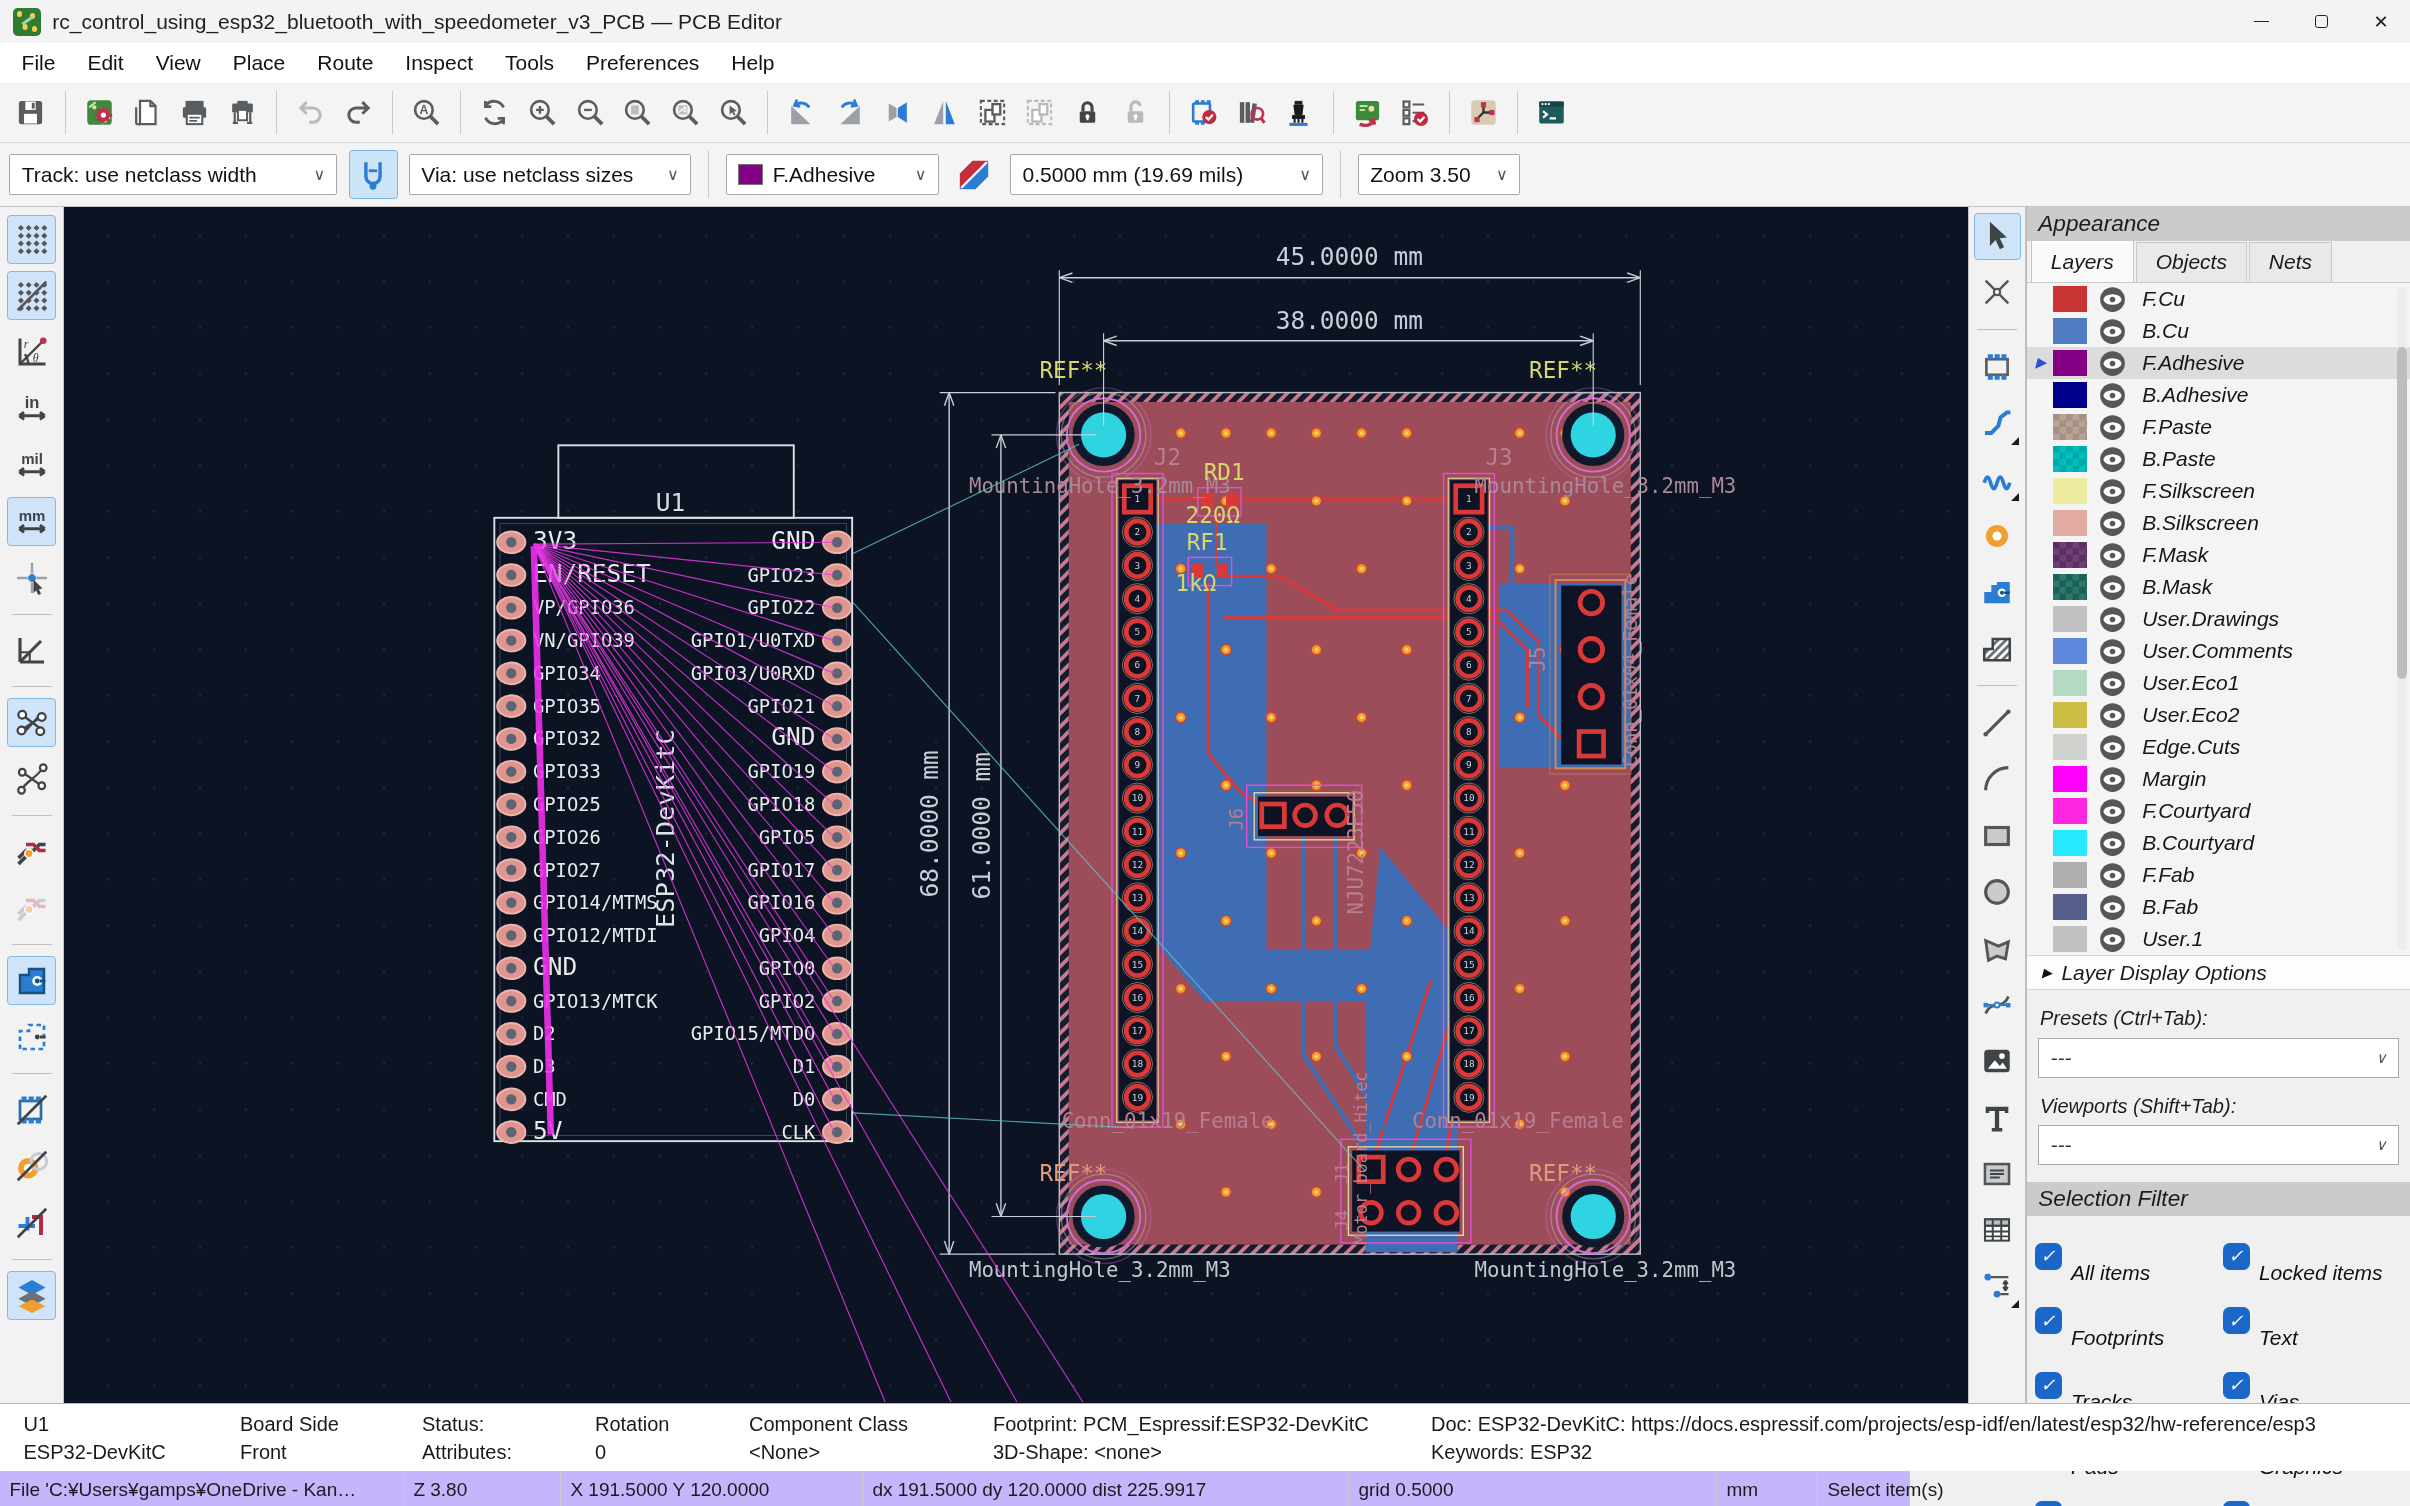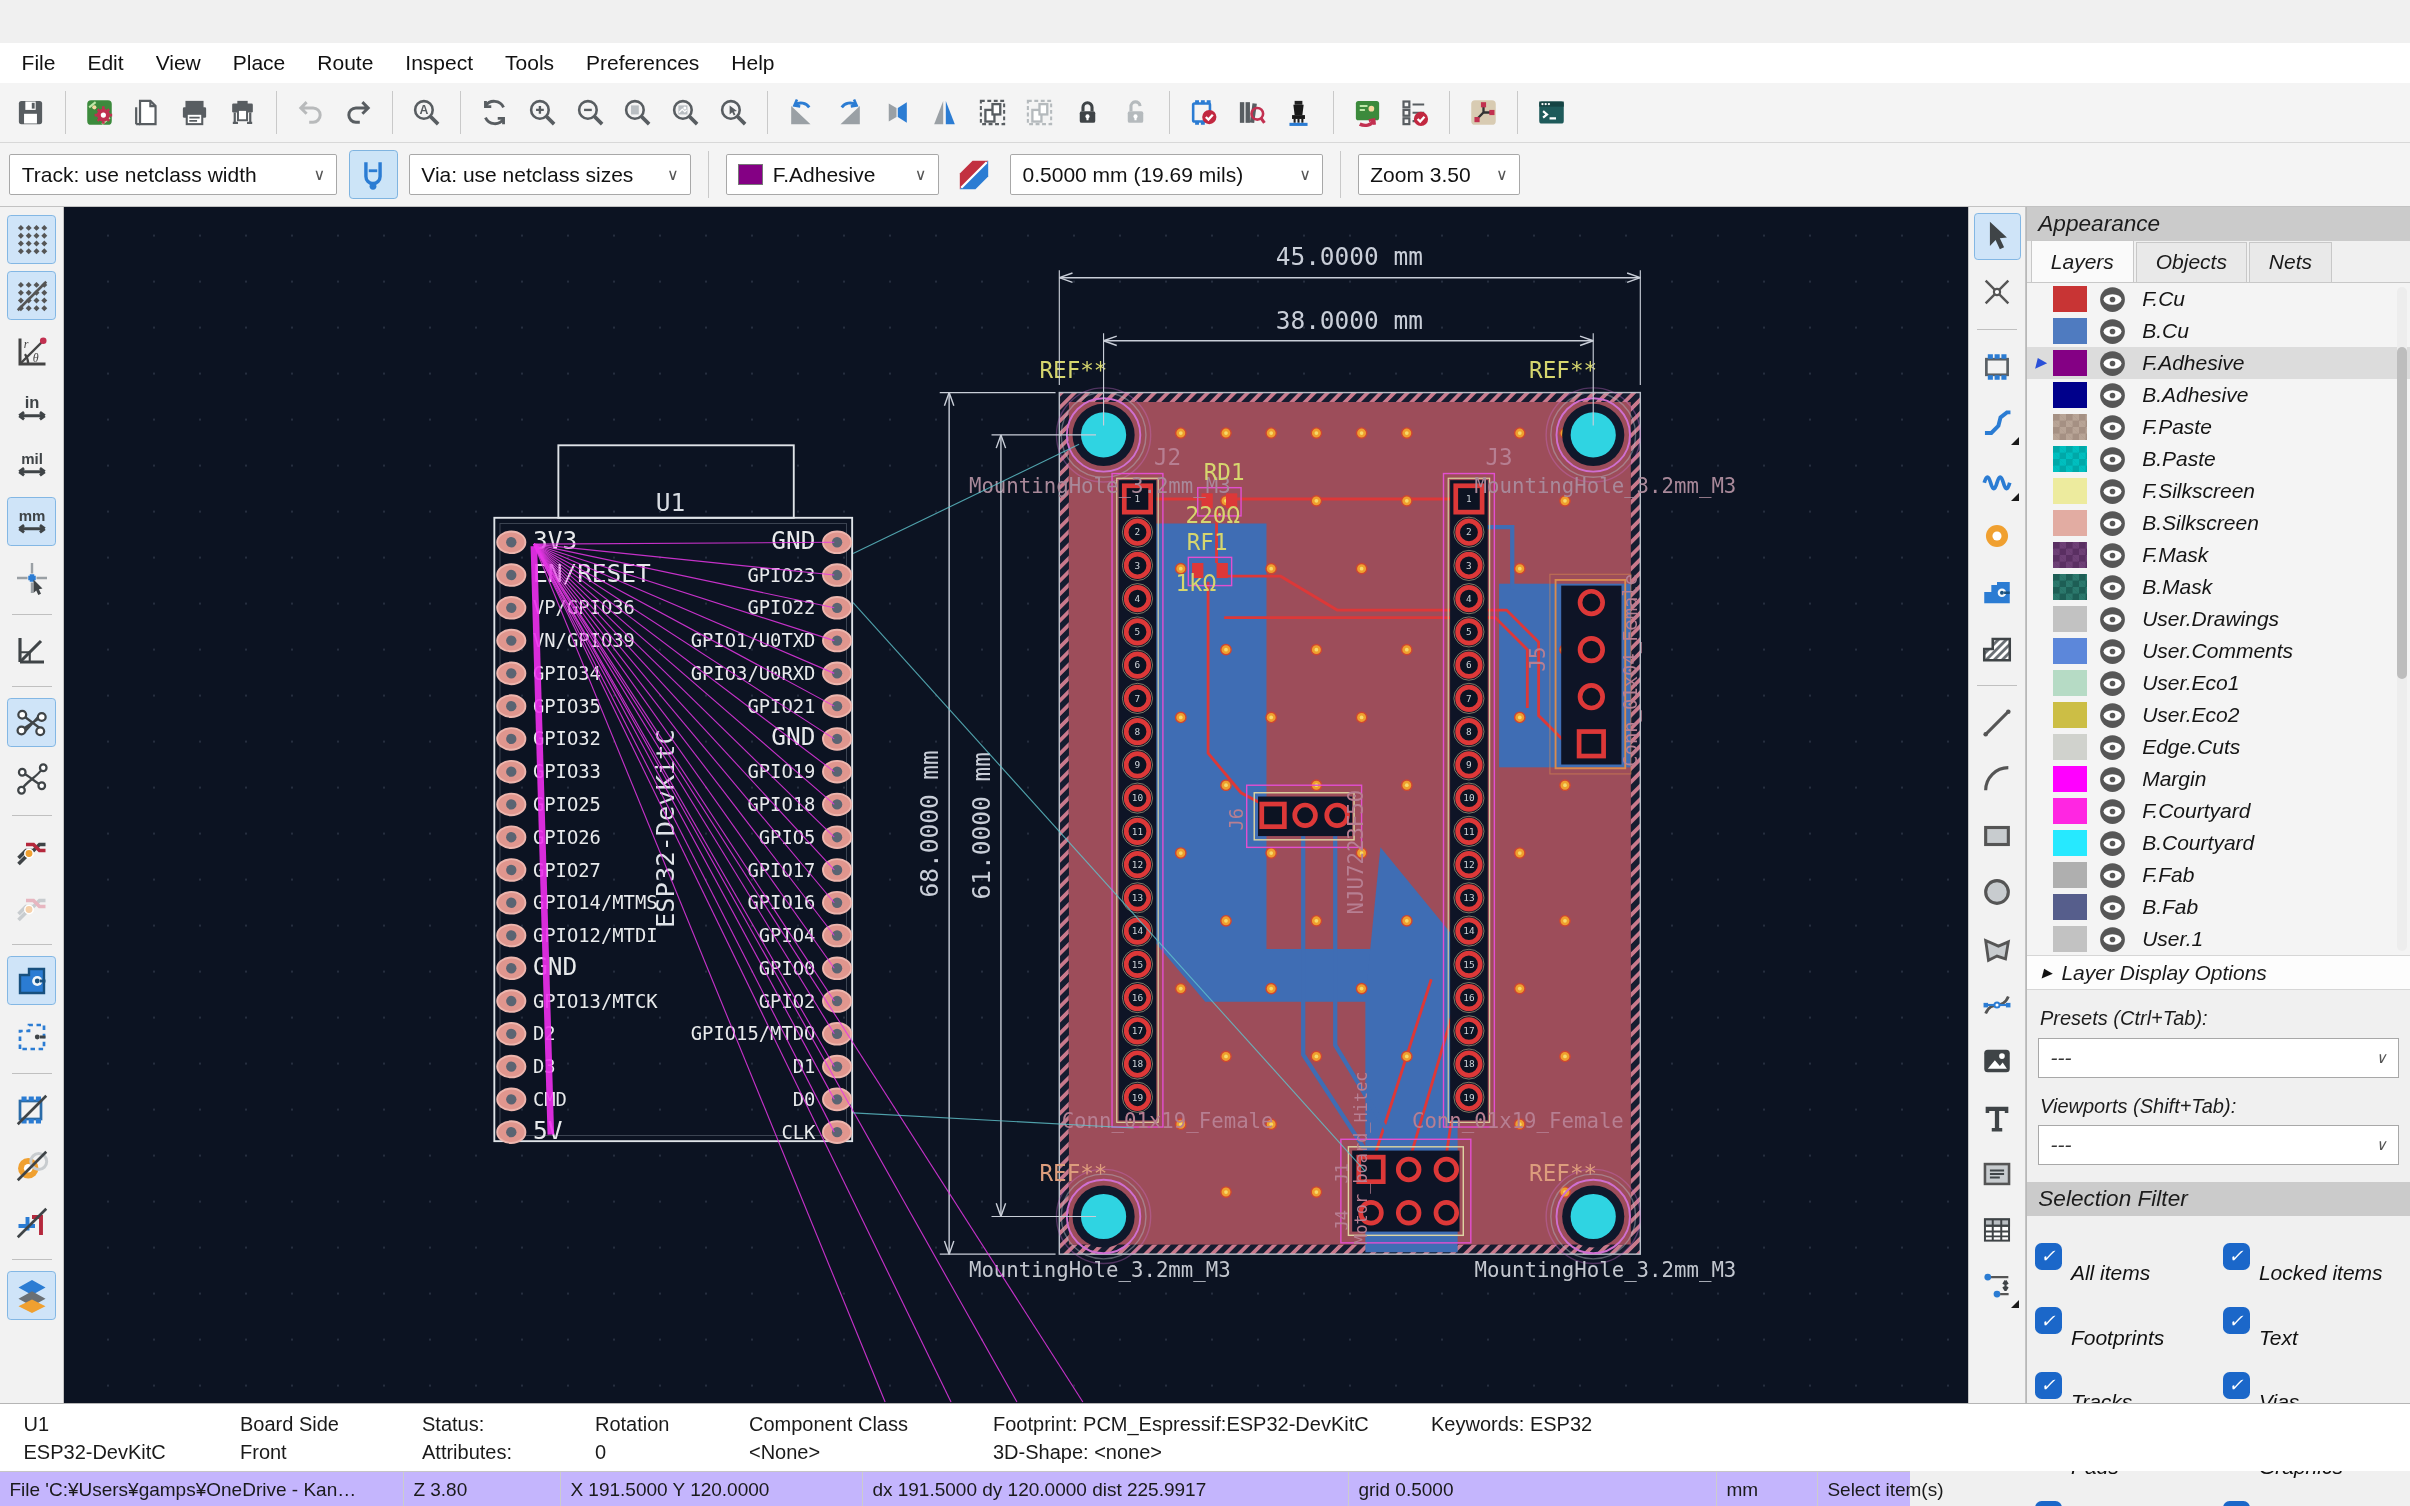--- a/index.html
+++ b/index.html
@@ -76,20 +76,33 @@
   .prop-col{position:absolute;top:5.6px;line-height:28px;white-space:nowrap;}
   #status-bar{position:absolute;left:0;top:1471px;width:1910px;height:36px;background:#c4b5fd;border-top:0.9px solid #c6c6c6;font-size:19px;}
   .sb-cell{position:absolute;top:0;height:36px;display:flex;align-items:center;padding-left:9.4px;border-left:0.9px solid #cccccc;white-space:nowrap;overflow:hidden;}
   .sb-cell:first-child{border-left:none;}
 </style>
 </head>
 <body>
 
 <div id="root">
 
+  <div id="titlebar">
+    <div id="app-icon"></div>
+    <div id="window-title">rc_control_using_esp32_bluetooth_with_speedometer_v3_PCB — PCB Editor</div>
+    <div id="win-controls">
+      <div class="win-btn">
+          <span class="win-min"></span>
+        </div>
+      <div class="win-btn">
+          <span class="win-max"></span>
+        </div>
+      <div class="win-btn">✕</div>
+    </div>
+  </div>
 
   <div id="menubar">
       <div class="menu-item">File</div>
       <div class="menu-item">Edit</div>
       <div class="menu-item">View</div>
       <div class="menu-item">Place</div>
       <div class="menu-item">Route</div>
       <div class="menu-item">Inspect</div>
       <div class="menu-item">Tools</div>
       <div class="menu-item">Preferences</div>
@@ -1606,20 +1619,21 @@
       </div>
     <div class="prop-col" style="left:749px">
         <div>Component Class</div>
         <div>&lt;None&gt;</div>
       </div>
     <div class="prop-col" style="left:993px">
         <div>Footprint: PCM_Espressif:ESP32-DevKitC</div>
         <div>3D-Shape: &lt;none&gt;</div>
       </div>
     <div class="prop-col" style="left:1431px">
+        <div>Doc: ESP32-DevKitC: https://docs.espressif.com/projects/esp-idf/en/latest/esp32/hw-reference/esp3</div>
         <div>Keywords: ESP32</div>
       </div>
   </div>
 
   <div id="status-bar">
     <div class="sb-cell" style="left:0;width:403px">File 'C:¥Users¥gamps¥OneDrive - Kan…</div>
     <div class="sb-cell" style="left:403px;width:157px">Z 3.80</div>
     <div class="sb-cell" style="left:560px;width:301px">X 191.5000  Y 120.0000</div>
     <div class="sb-cell" style="left:862px;width:487px">dx 191.5000  dy 120.0000  dist 225.9917</div>
     <div class="sb-cell" style="left:1348px;width:367px">grid 0.5000</div>

